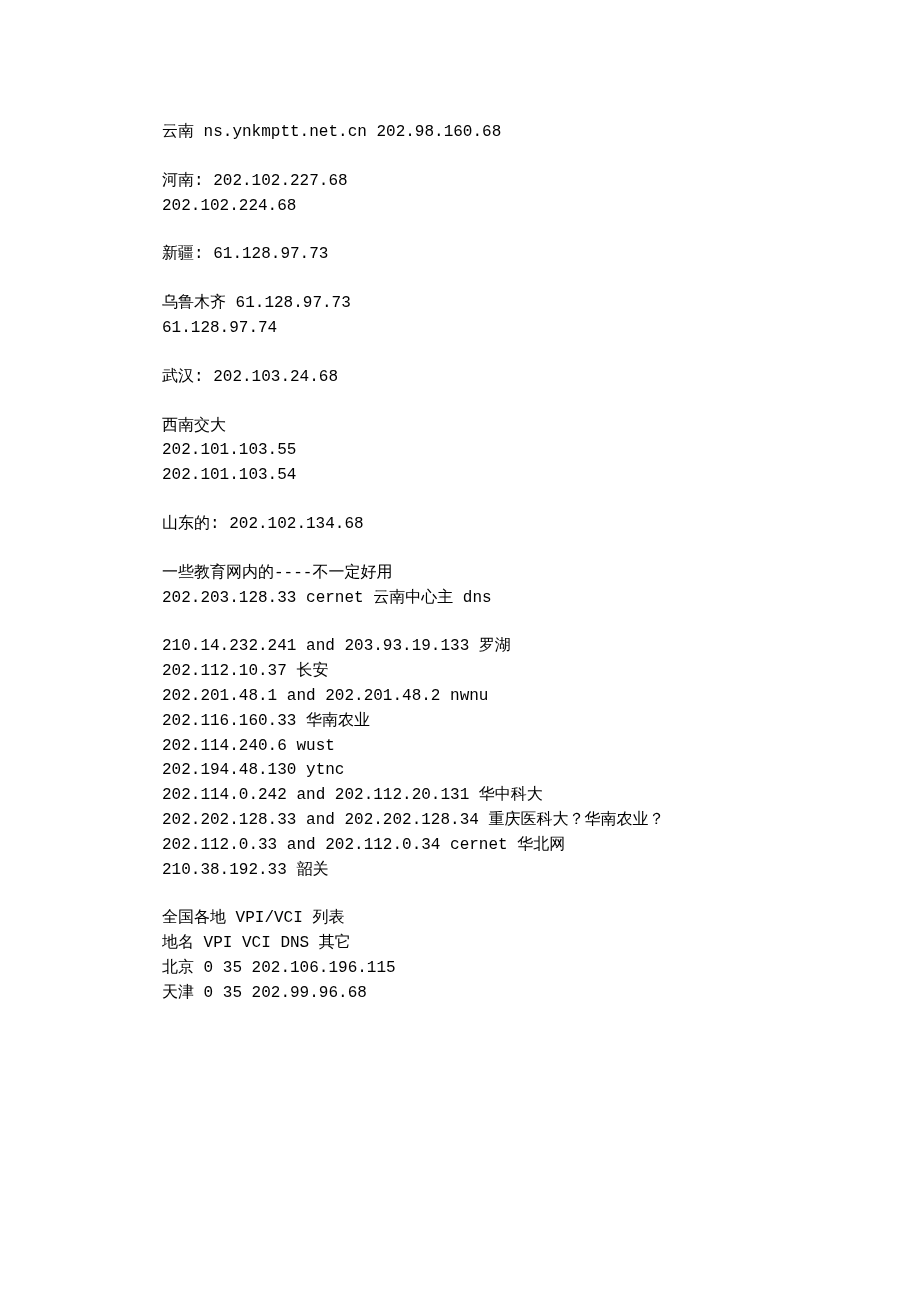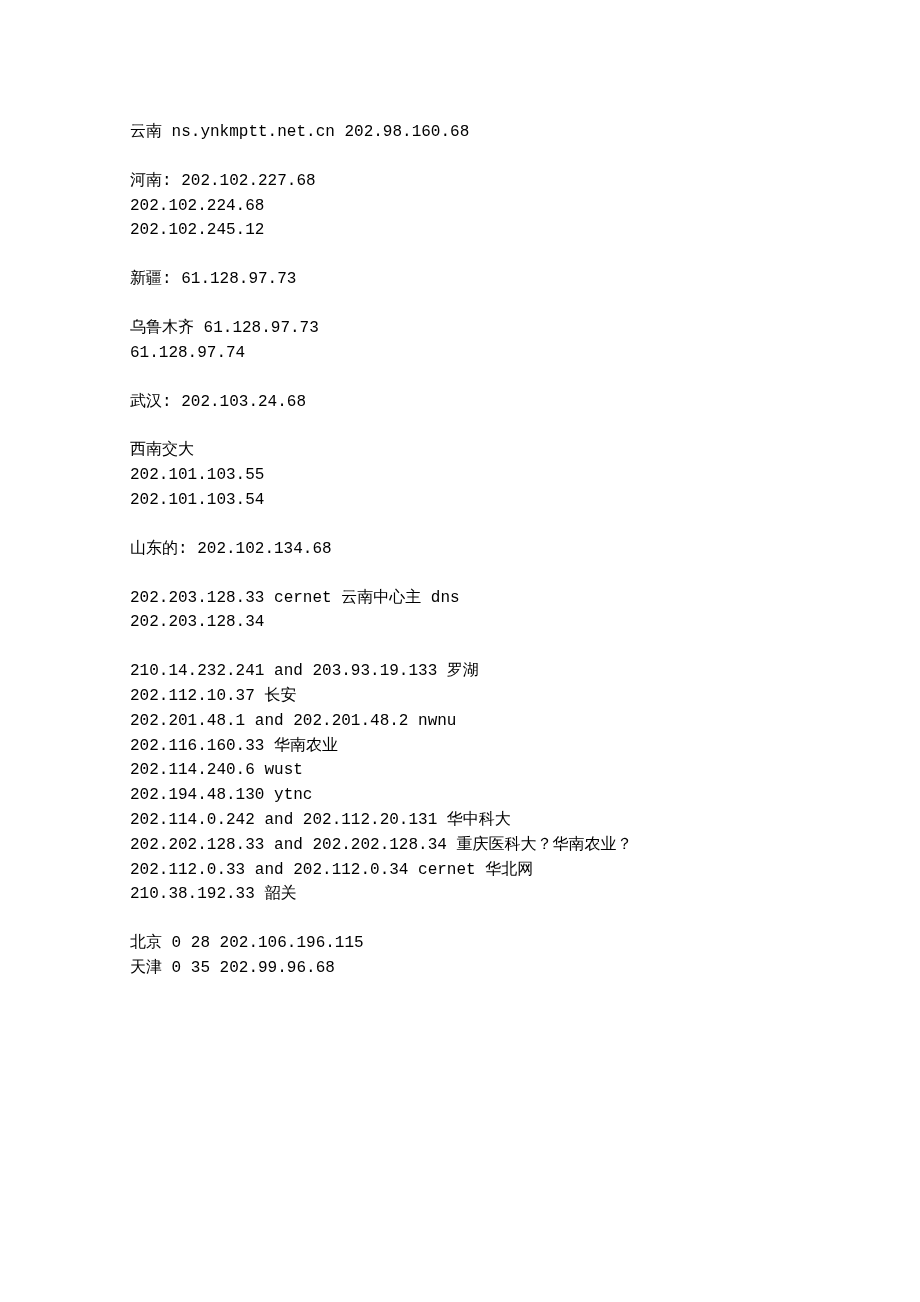--- a/index.html
+++ b/index.html
@@ -13,68 +13,70 @@
     line-height: 1.55;
   }
   .page {
     padding: 120px 130px 60px 130px;
   }
   .block {
     margin-bottom: 24px;
   }
   .line {
     white-space: pre-wrap;
+    margin-left: 32px;
   }
 </style>
 </head>
 <body>
 
 <div class="page">
 
   <div id="content">
       <div class="block">
         <div class="line">云南 ns.ynkmptt.net.cn 202.98.160.68</div>
       </div>
       <div class="block">
         <div class="line">河南: 202.102.227.68</div>
         <div class="line">202.102.224.68</div>
-        <div class="line">202.102.245.12</div>
       </div>
       <div class="block">
         <div class="line">新疆: 61.128.97.73</div>
       </div>
       <div class="block">
         <div class="line">乌鲁木齐 61.128.97.73</div>
         <div class="line">61.128.97.74</div>
       </div>
       <div class="block">
         <div class="line">武汉: 202.103.24.68</div>
       </div>
       <div class="block">
         <div class="line">西南交大</div>
         <div class="line">202.101.103.55</div>
         <div class="line">202.101.103.54</div>
       </div>
       <div class="block">
         <div class="line">山东的: 202.102.134.68</div>
       </div>
       <div class="block">
+        <div class="line">一些教育网内的----不一定好用</div>
         <div class="line">202.203.128.33 cernet 云南中心主 dns</div>
-        <div class="line">202.203.128.34</div>
       </div>
       <div class="block">
         <div class="line">210.14.232.241 and 203.93.19.133 罗湖</div>
         <div class="line">202.112.10.37 长安</div>
         <div class="line">202.201.48.1 and 202.201.48.2 nwnu</div>
         <div class="line">202.116.160.33 华南农业</div>
         <div class="line">202.114.240.6 wust</div>
         <div class="line">202.194.48.130 ytnc</div>
         <div class="line">202.114.0.242 and 202.112.20.131 华中科大</div>
         <div class="line">202.202.128.33 and 202.202.128.34 重庆医科大？华南农业？</div>
         <div class="line">202.112.0.33 and 202.112.0.34 cernet 华北网</div>
         <div class="line">210.38.192.33 韶关</div>
       </div>
       <div class="block">
-        <div class="line">北京 0 28 202.106.196.115</div>
+        <div class="line">全国各地 VPI/VCI 列表</div>
+        <div class="line">地名 VPI VCI DNS 其它</div>
+        <div class="line">北京 0 35 202.106.196.115</div>
         <div class="line">天津 0 35 202.99.96.68</div>
       </div>
     </div>
 </div>
 
 </body></html>

